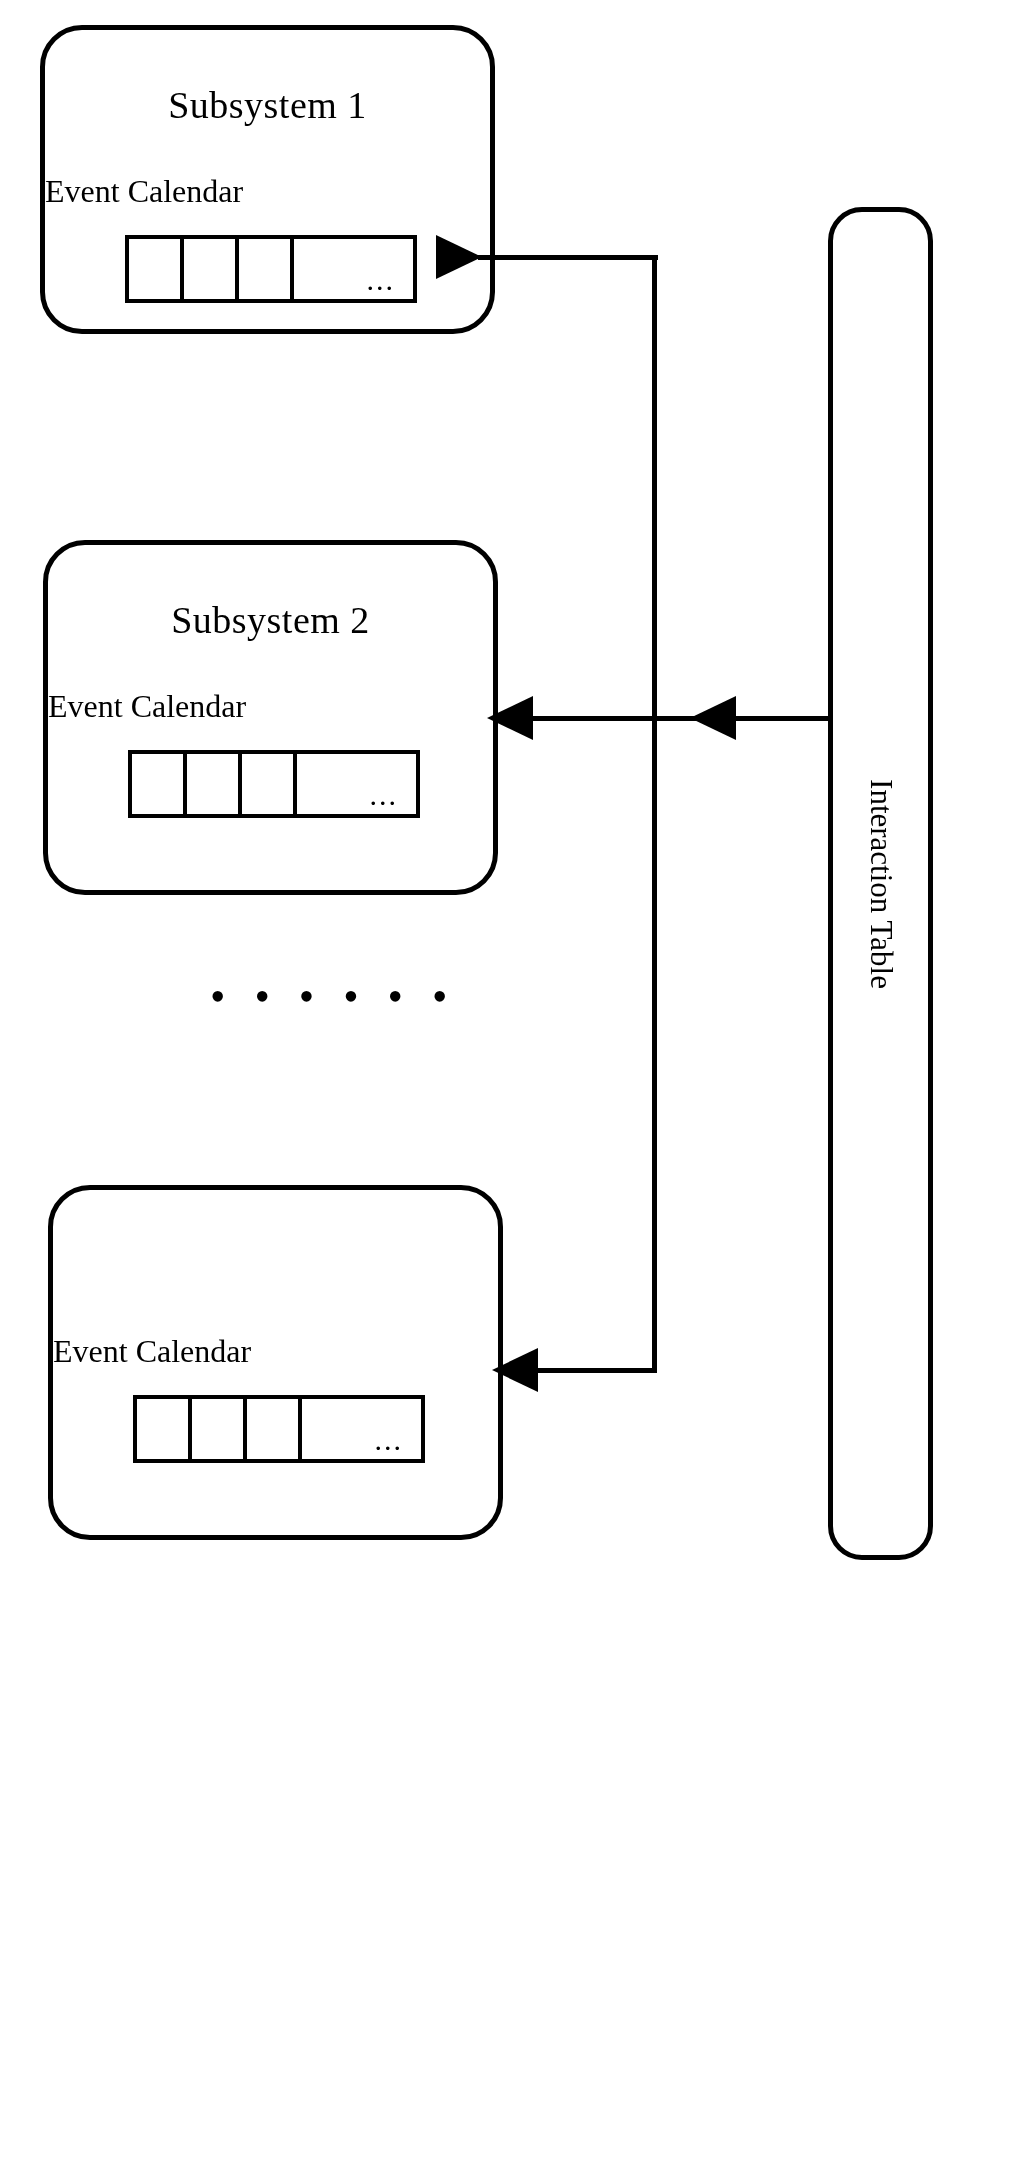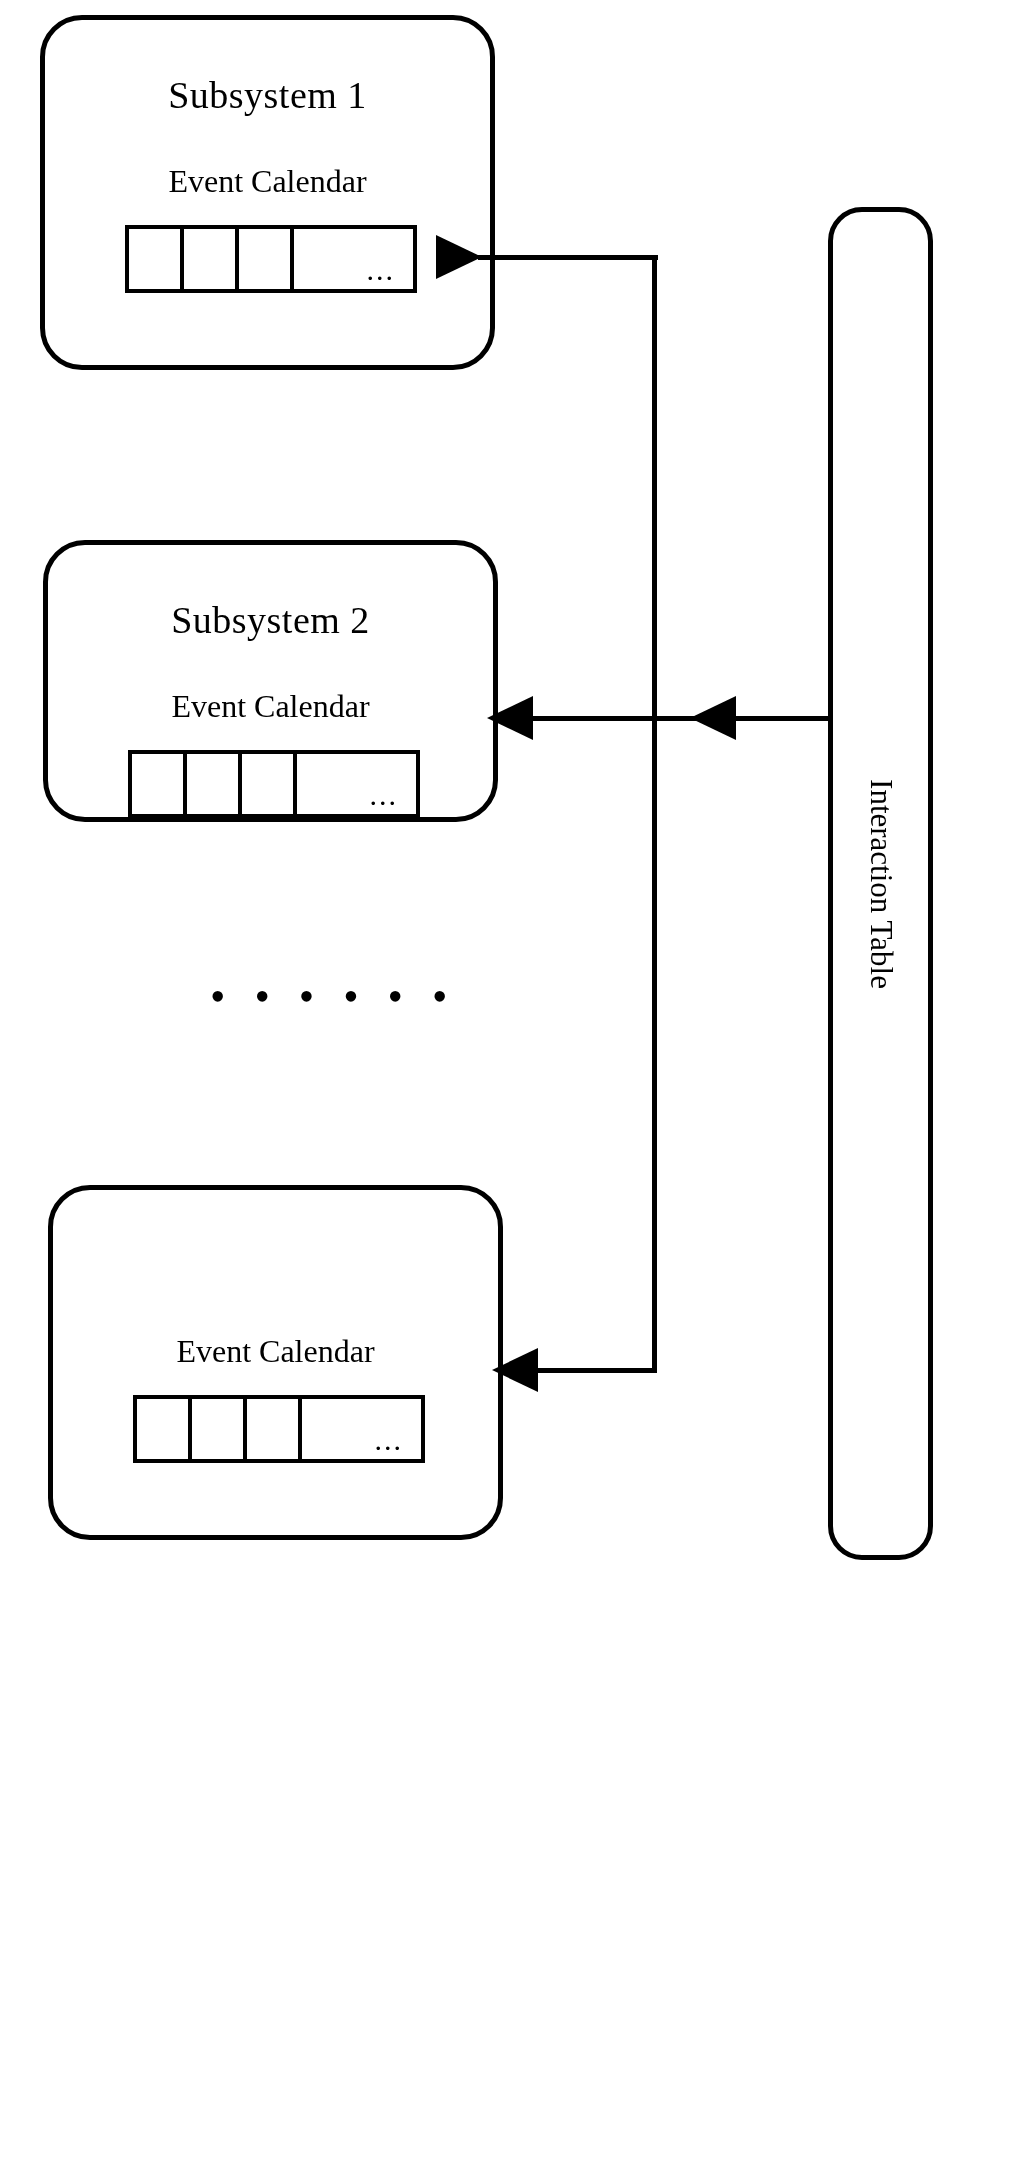--- a/index.html
+++ b/index.html
@@ -29,21 +29,21 @@
     left:0; right:0;
     text-align:center;
     font-size:38px;
     line-height:1;
     letter-spacing:0.5px;
     white-space:nowrap;
   }
   .sub-sublabel{
     position:absolute;
     left:0; right:0;
-    text-align:center;
+    text-align:left;
     font-size:32px;
     line-height:1;
     white-space:nowrap;
   }
 
   
   .calendar{
     position:absolute;
     display:flex;
     box-sizing:border-box;
@@ -124,34 +124,34 @@
     line-height:1;
     letter-spacing:9px;
     white-space:nowrap;
   }
 </style>
 </head>
 <body>
 
 <div id="stage">
 
-  <div class="subsystem" style="left:40px; top:15px; width:455px; height:355px;">
+  <div class="subsystem" style="left:40px; top:25px; width:455px; height:309px;">
     <div class="sub-title" style="top:56px;">Subsystem 1</div>
     <div class="sub-sublabel" style="top:145px;">Event Calendar</div>
     <div class="calendar" style="left:80px; top:205px; width:292px; height:68px;">
       <div class="cal-cell" style="width:55px;"></div>
       <div class="cal-cell" style="width:55px;"></div>
       <div class="cal-cell" style="width:55px;"></div>
       <div class="cal-cell last">
         <span class="cal-ellipsis">...</span>
       </div>
     </div>
   </div>
 
-  <div class="subsystem" style="left:43px; top:540px; width:455px; height:282px;">
+  <div class="subsystem" style="left:43px; top:540px; width:455px; height:355px;">
     <div class="sub-title" style="top:56px;">Subsystem 2</div>
     <div class="sub-sublabel" style="top:145px;">Event Calendar</div>
     <div class="calendar" style="left:80px; top:205px; width:292px; height:68px;">
       <div class="cal-cell" style="width:55px;"></div>
       <div class="cal-cell" style="width:55px;"></div>
       <div class="cal-cell" style="width:55px;"></div>
       <div class="cal-cell last">
         <span class="cal-ellipsis">...</span>
       </div>
     </div>

